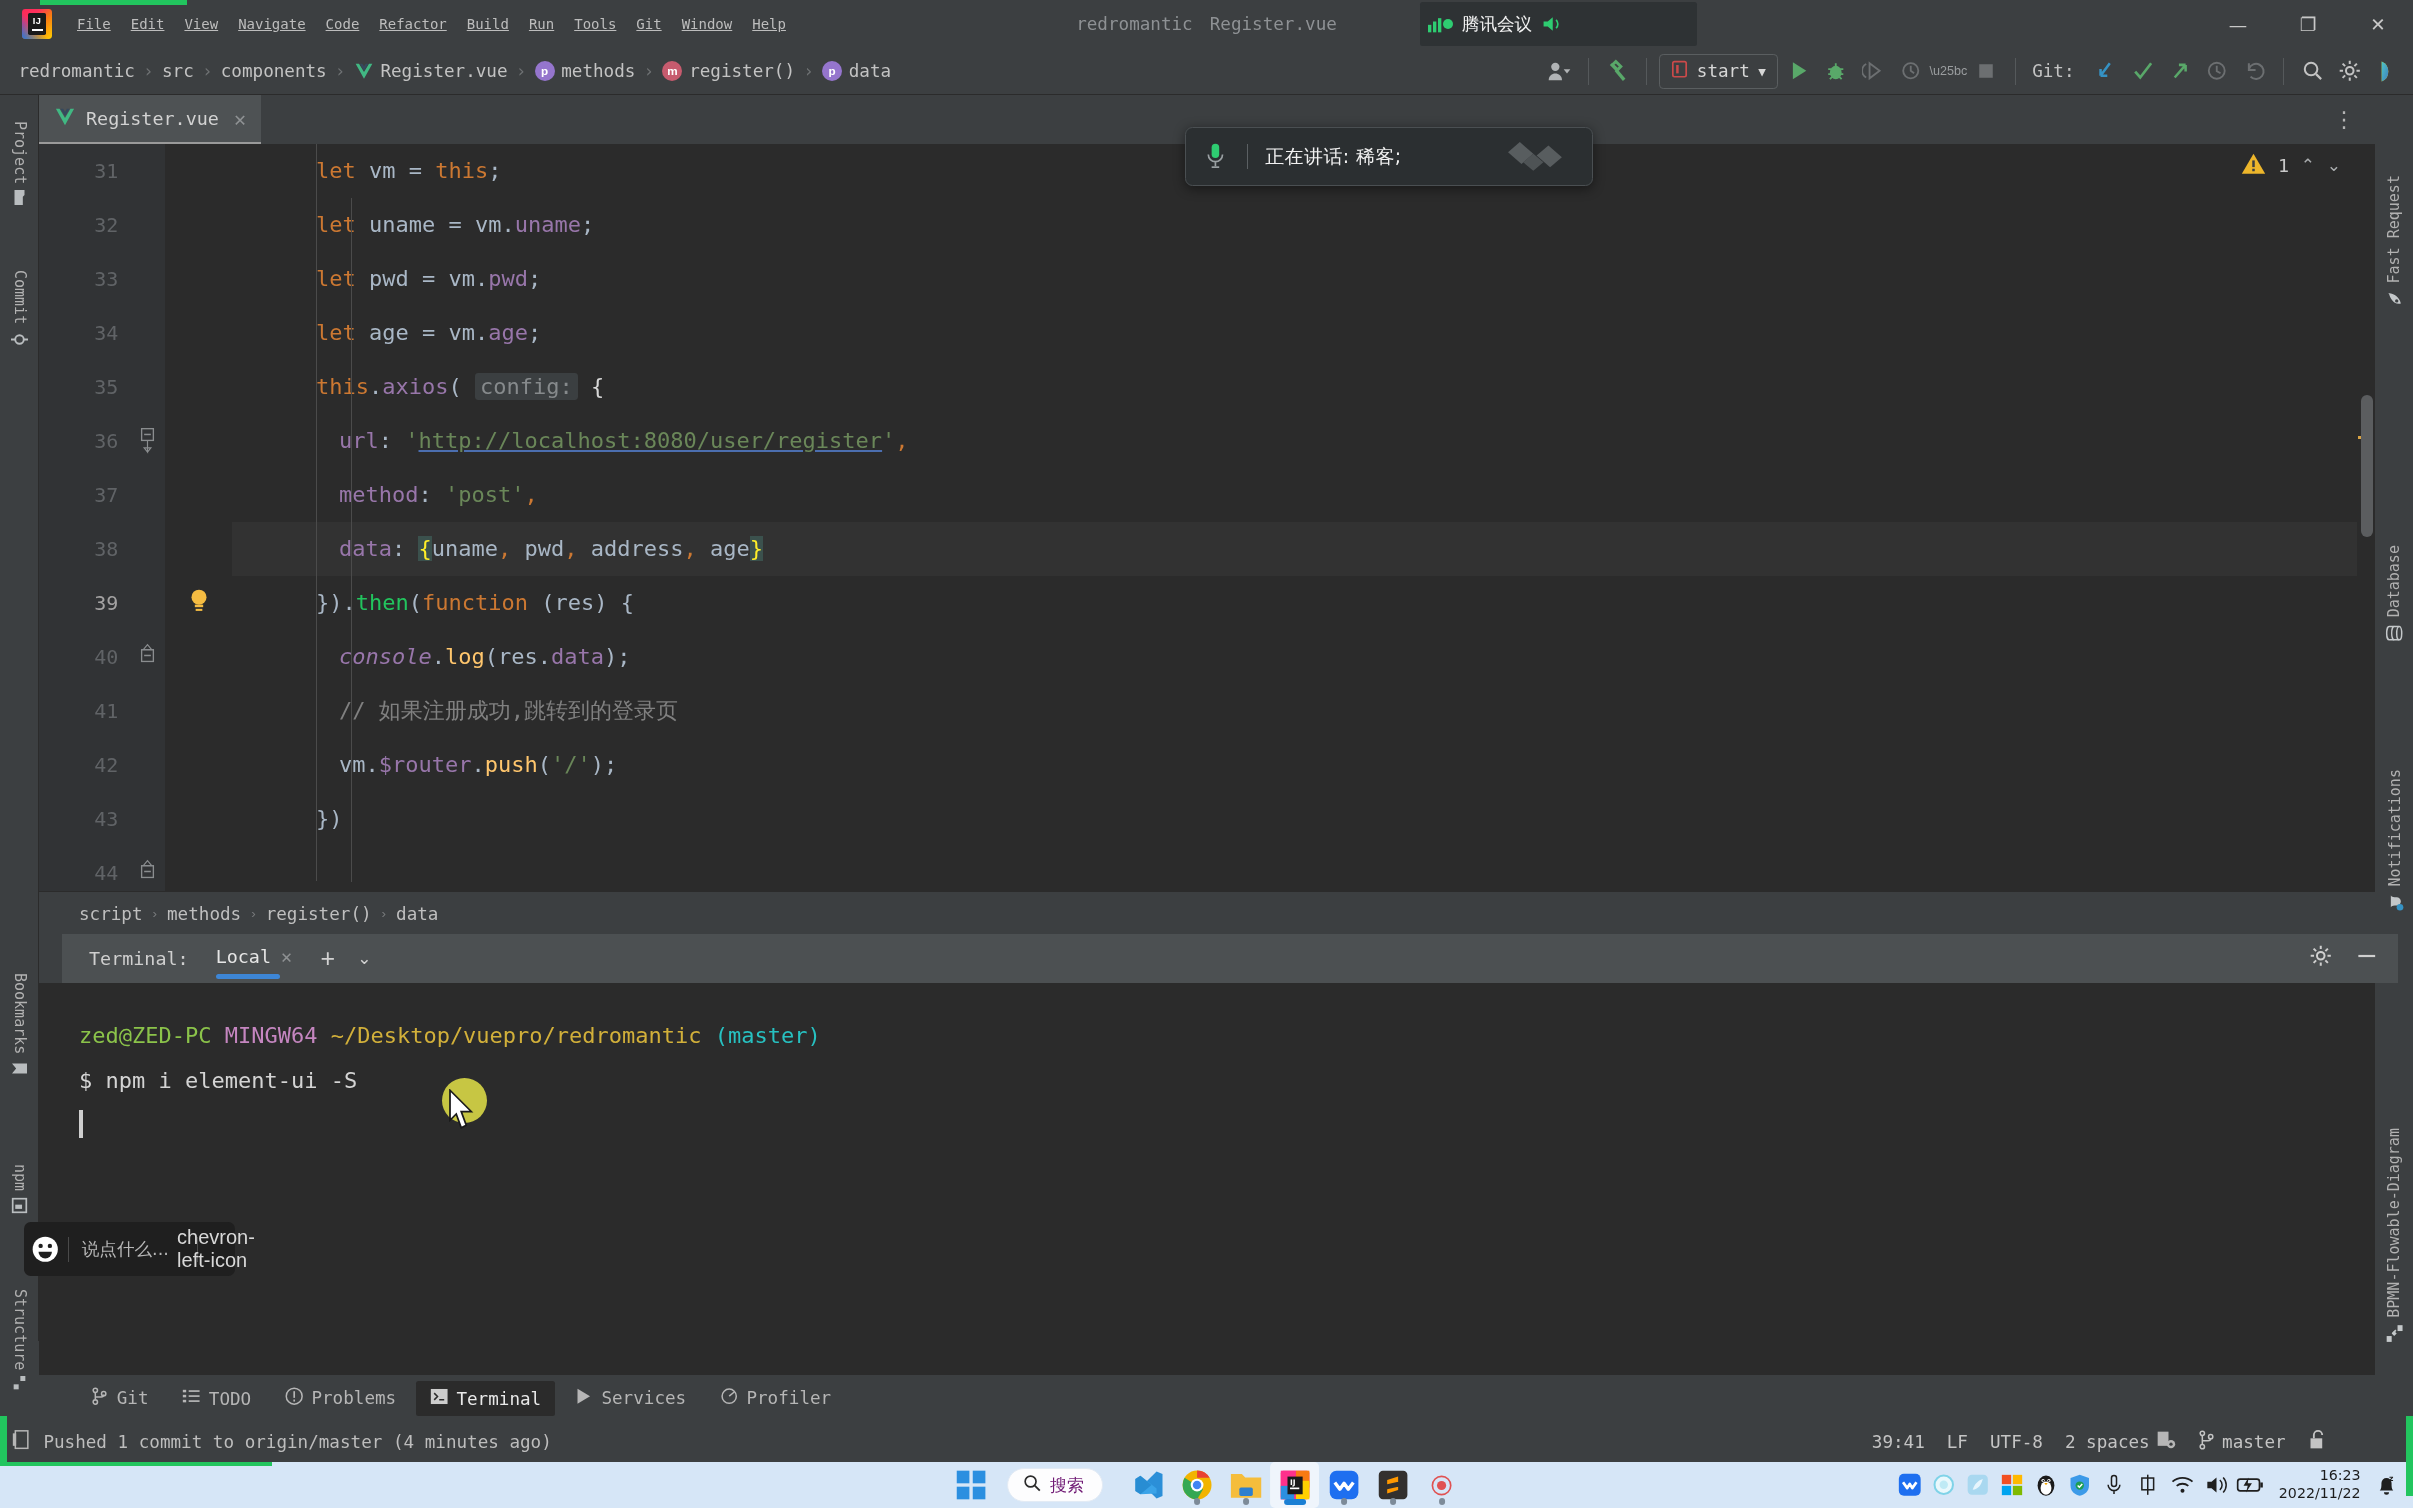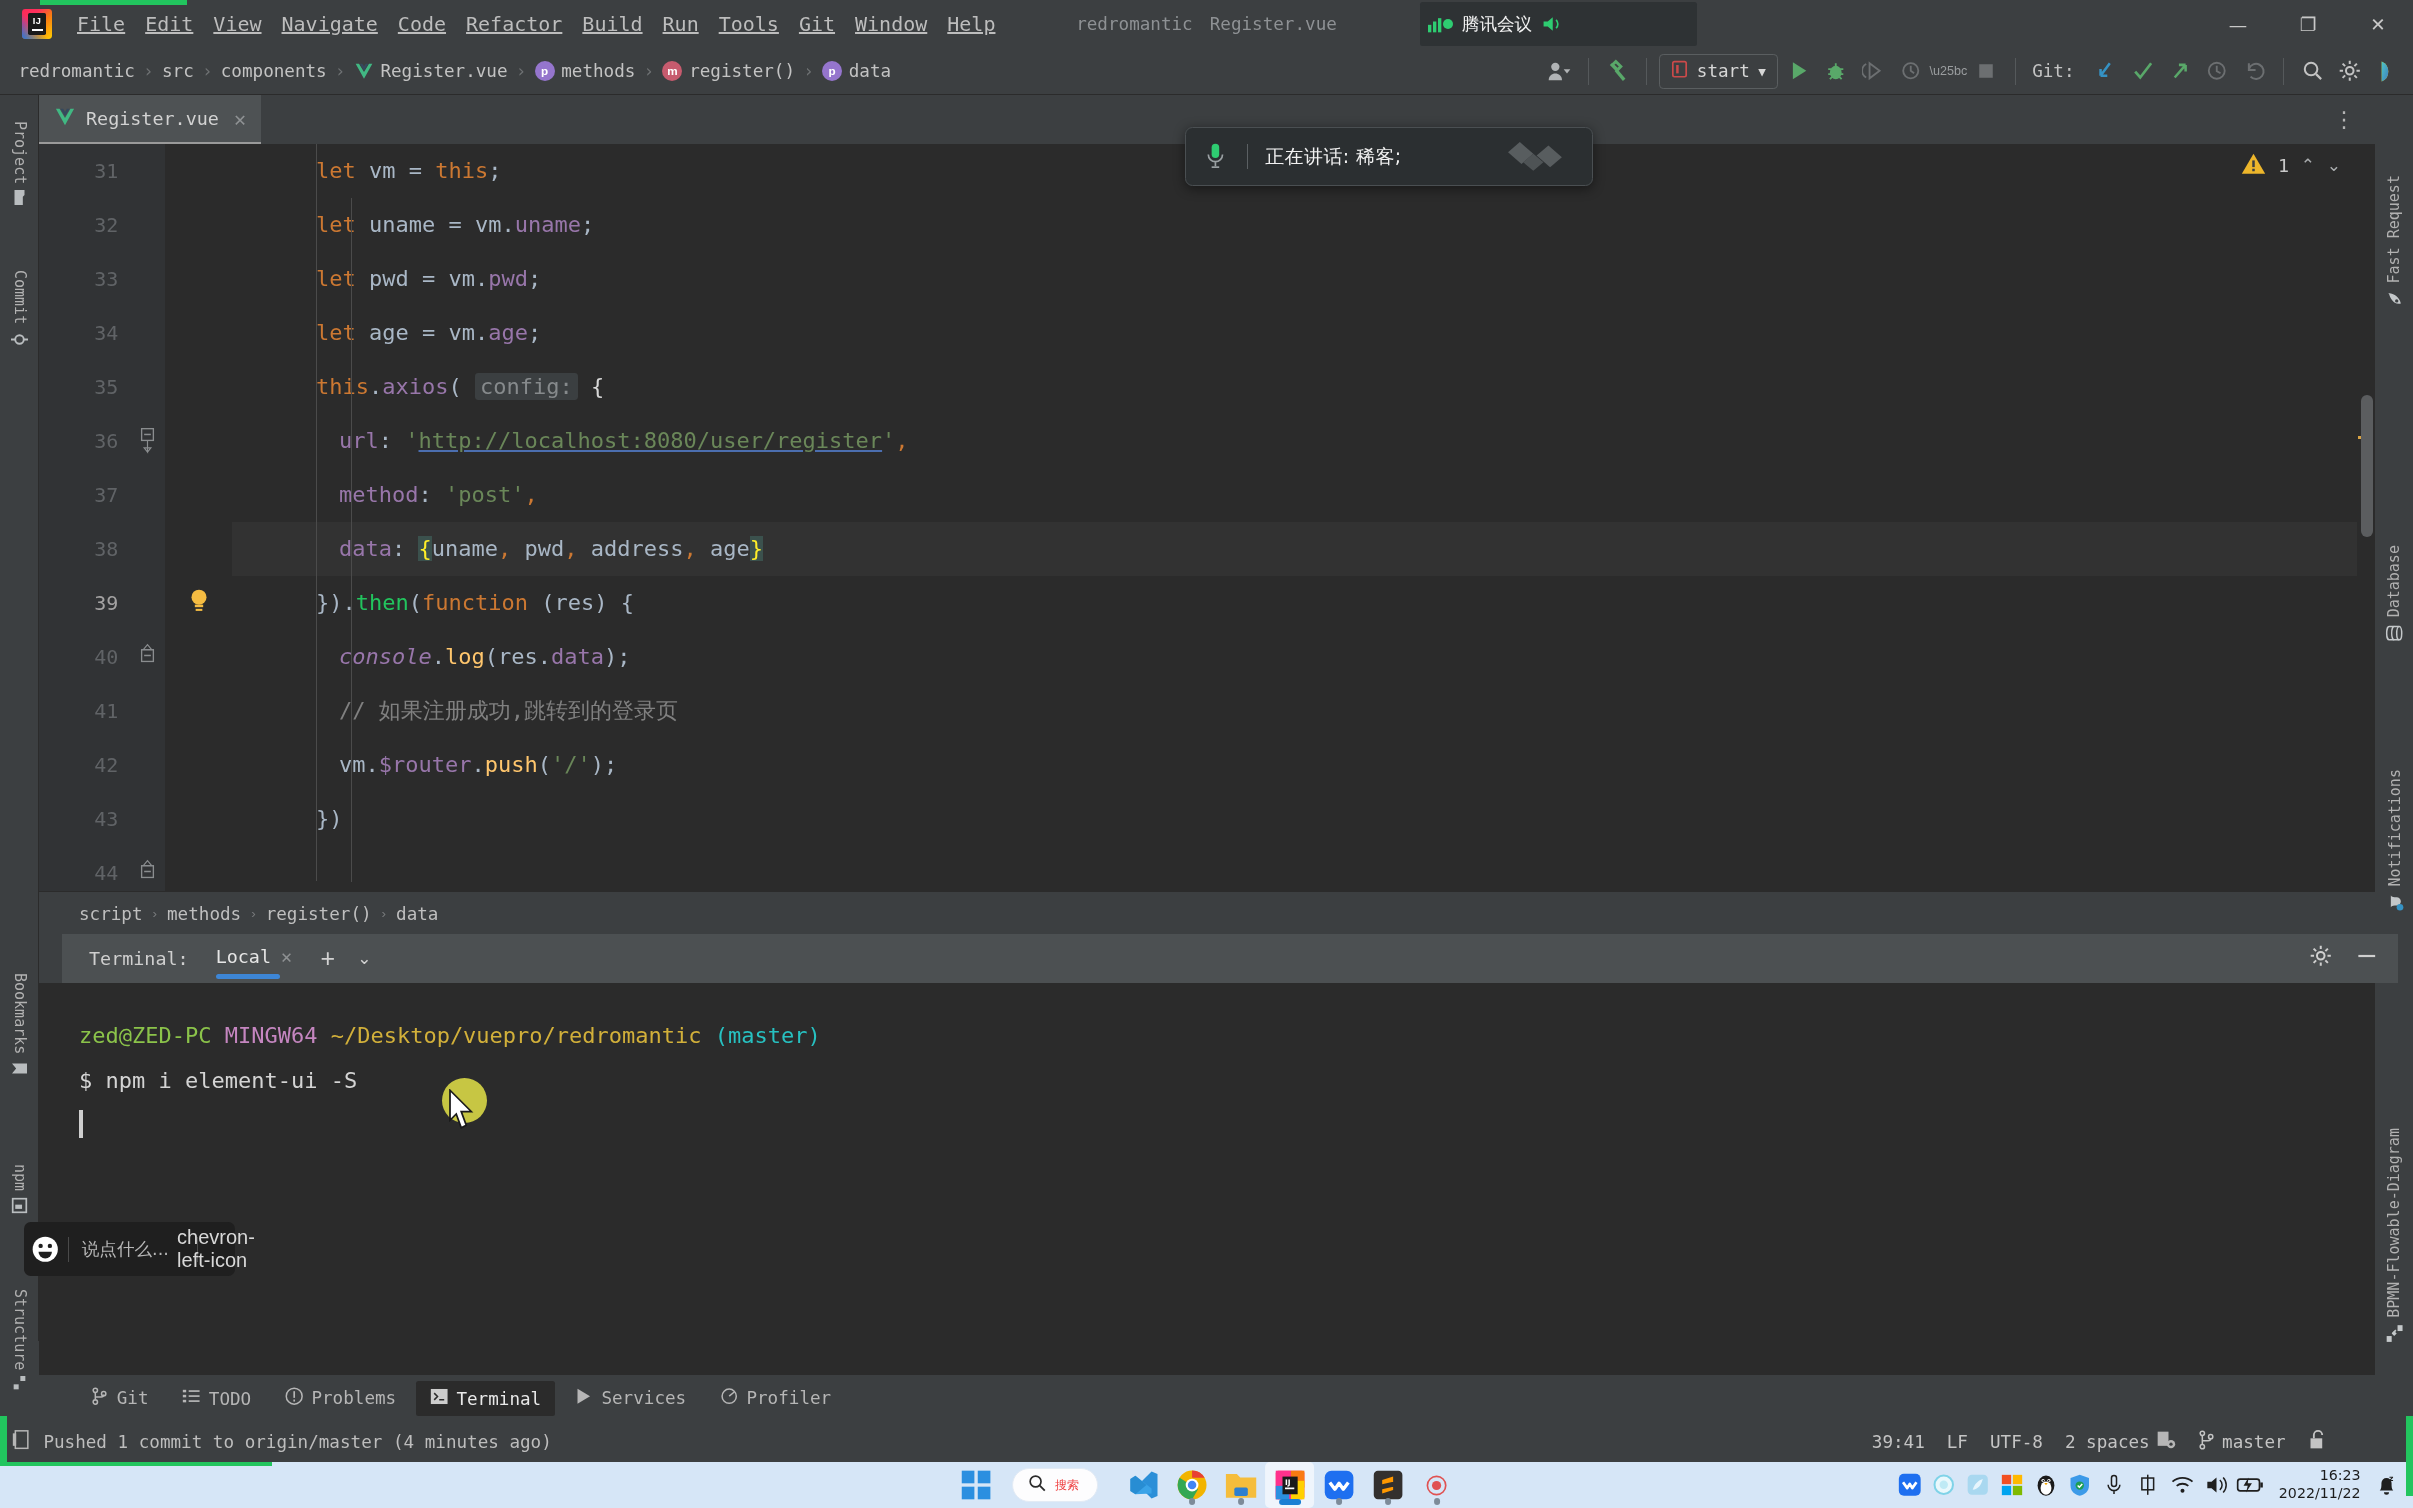--- a/index.html
+++ b/index.html
@@ -31,21 +31,21 @@
     background:#1a1a1a; border-radius:1.7px; color:#fff;
     font: 700 9.2px/9.2px "Liberation Sans", sans-serif;
     display:flex; flex-direction:column; align-items:center; justify-content:center;
     letter-spacing:0.4px;
   }
   .ij-txt i{ font-style:normal; display:block; }
   .ij-txt .bar{ width:11px; height:1.7px; background:#fff; margin-top:2.5px; }
 
   .menu { display: flex; align-items: center; gap: 0; }
   .menu-item {
-    color: #bdbdbd; font-size: 20px; padding: 5px 10px; cursor: default;
+    color: #bdbdbd; font-size: 14px; padding: 5px 10px; cursor: default;
     font-family: "DejaVu Sans Mono", monospace;
   }
   .menu-item span.u { text-decoration: underline; }
 
   .title-center {
     position: absolute; left: 0; right: 0; top: 0; height: 48px;
     display: flex; align-items: center; justify-content: center;
     color: #8e9194; font-size: 17.6px; font-family: "DejaVu Sans Mono", monospace;
     pointer-events: none;
   }
@@ -273,21 +273,21 @@
   .tb-center{ position:absolute; left:50%; transform:translateX(-50%); display:flex; align-items:center; gap:0; }
   .tb-right{ position:absolute; right:10px; display:flex; align-items:center; gap:0; }
   .tbi { width:49px; height:46px; display:flex; align-items:center; justify-content:center; position:relative;}
   .tbi .dot{ position:absolute; bottom:3.4px; width:6.7px; height:6.7px; border-radius:50%; background:#7d8b99;}
   .tbi.active .dot{ width:22px; height:5.9px; border-radius:3.4px; background:#1a7fd4;}
   .tbi.active { background: rgba(255,255,255,.6); border-radius:5px;}
   .search-pill {
     display:flex; align-items:center; gap:8.4px; height:34px; padding:0 18.4px 0 15px;
     background:#fdfdfe; border-radius:17px; margin-left:11.7px; border:0.8px solid #e3ebf5;
   }
-  .search-pill .lbl{ color:#ef4444; font-size:12px; font-family:"DejaVu Sans", sans-serif;}
+  .search-pill .lbl{ color:#701a75; font-size:17px; font-family:"DejaVu Sans", sans-serif;}
   .clock { text-align:right; color:#1b1b1b; font-size:14.2px; line-height:17.6px;
     font-family:"DejaVu Sans", sans-serif; margin-left:11.7px; margin-right:8.4px;}
   .tray-i { width:34px; height:46px; display:flex; align-items:center; justify-content:center;}
   .taskbar-green{ position:absolute; left:0; top:1462px; width:272px; height:4.2px; background:#22c55e; z-index:5;}
   .topgreen{ position:absolute; left:40px; top:0; width:147px; height:5px; background:#22c55e; z-index:80;}
   .leftgreen{ position:absolute; left:0; top:1416px; width:6.7px; height:50px; background:#22c55e; z-index:80;}
   .rightgreen{ position:absolute; right:0; top:1416px; width:6.7px; height:80px; background:#22c55e; z-index:80;}
 </style>
 </head>
 <body>

